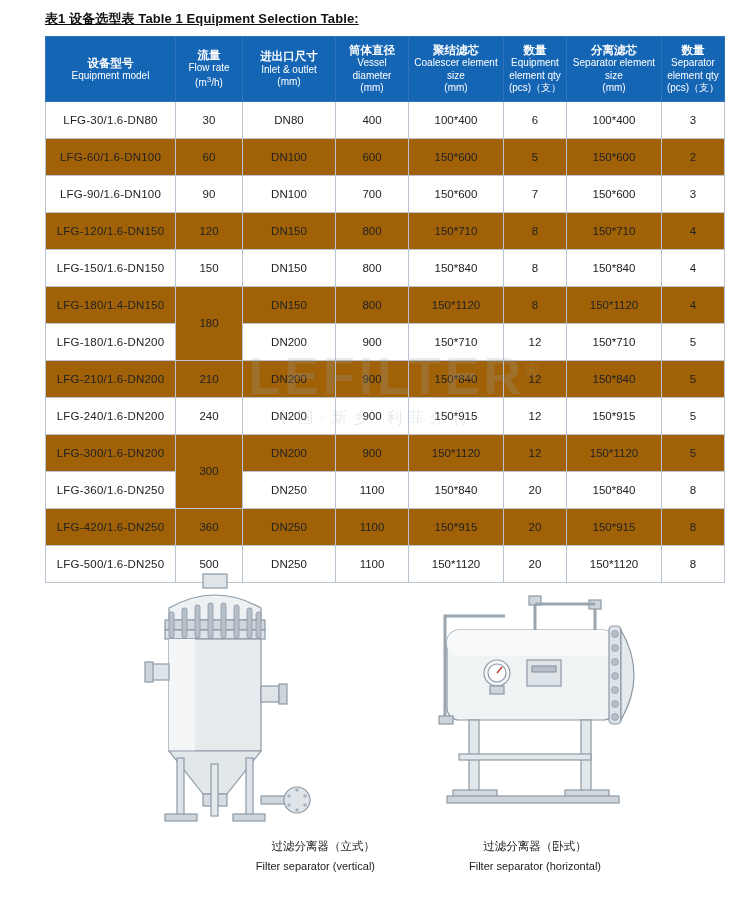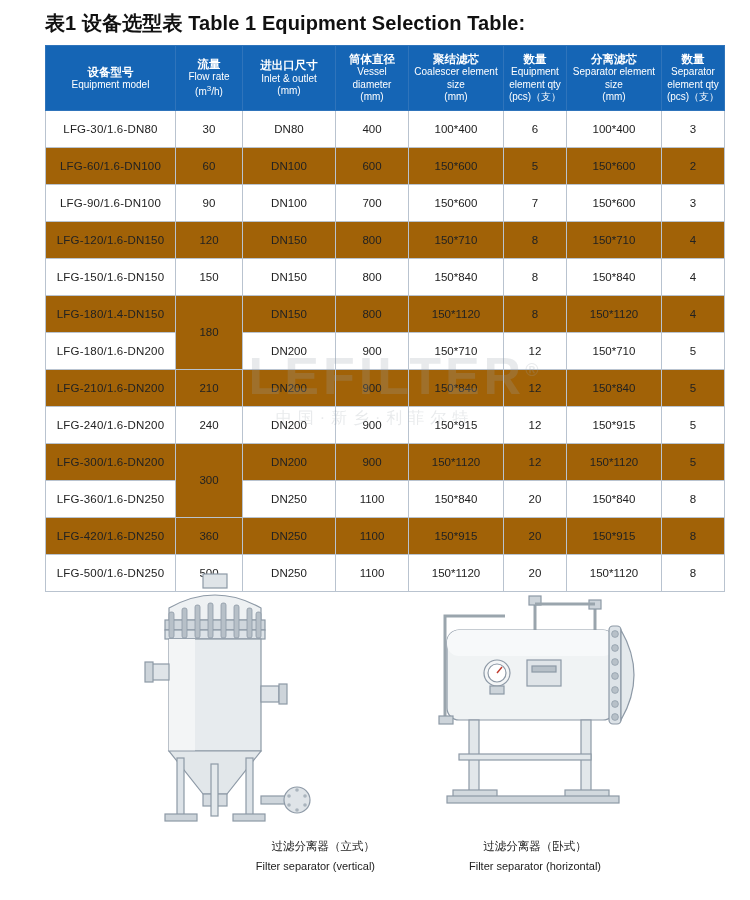--- a/index.html
+++ b/index.html
@@ -15,25 +15,26 @@
     overflow: hidden;
   }
   .page {
     width: 750px;
     height: 900px;
     position: relative;
     box-sizing: border-box;
     padding: 10px 45px 0 45px;
   }
   .title {
-    font-size: 20px;
+    font-size: 13px;
     font-weight: bold;
     color: #111111;
     margin: 0 0 8px 0;
     letter-spacing: 0.1px;
+    text-decoration: underline;
   }
   table.spec {
     border-collapse: collapse;
     width: 660px;
     table-layout: fixed;
     background: #ffffff;
   }
   table.spec th, table.spec td {
     border: 1px solid #b9c3cf;
     text-align: center;

